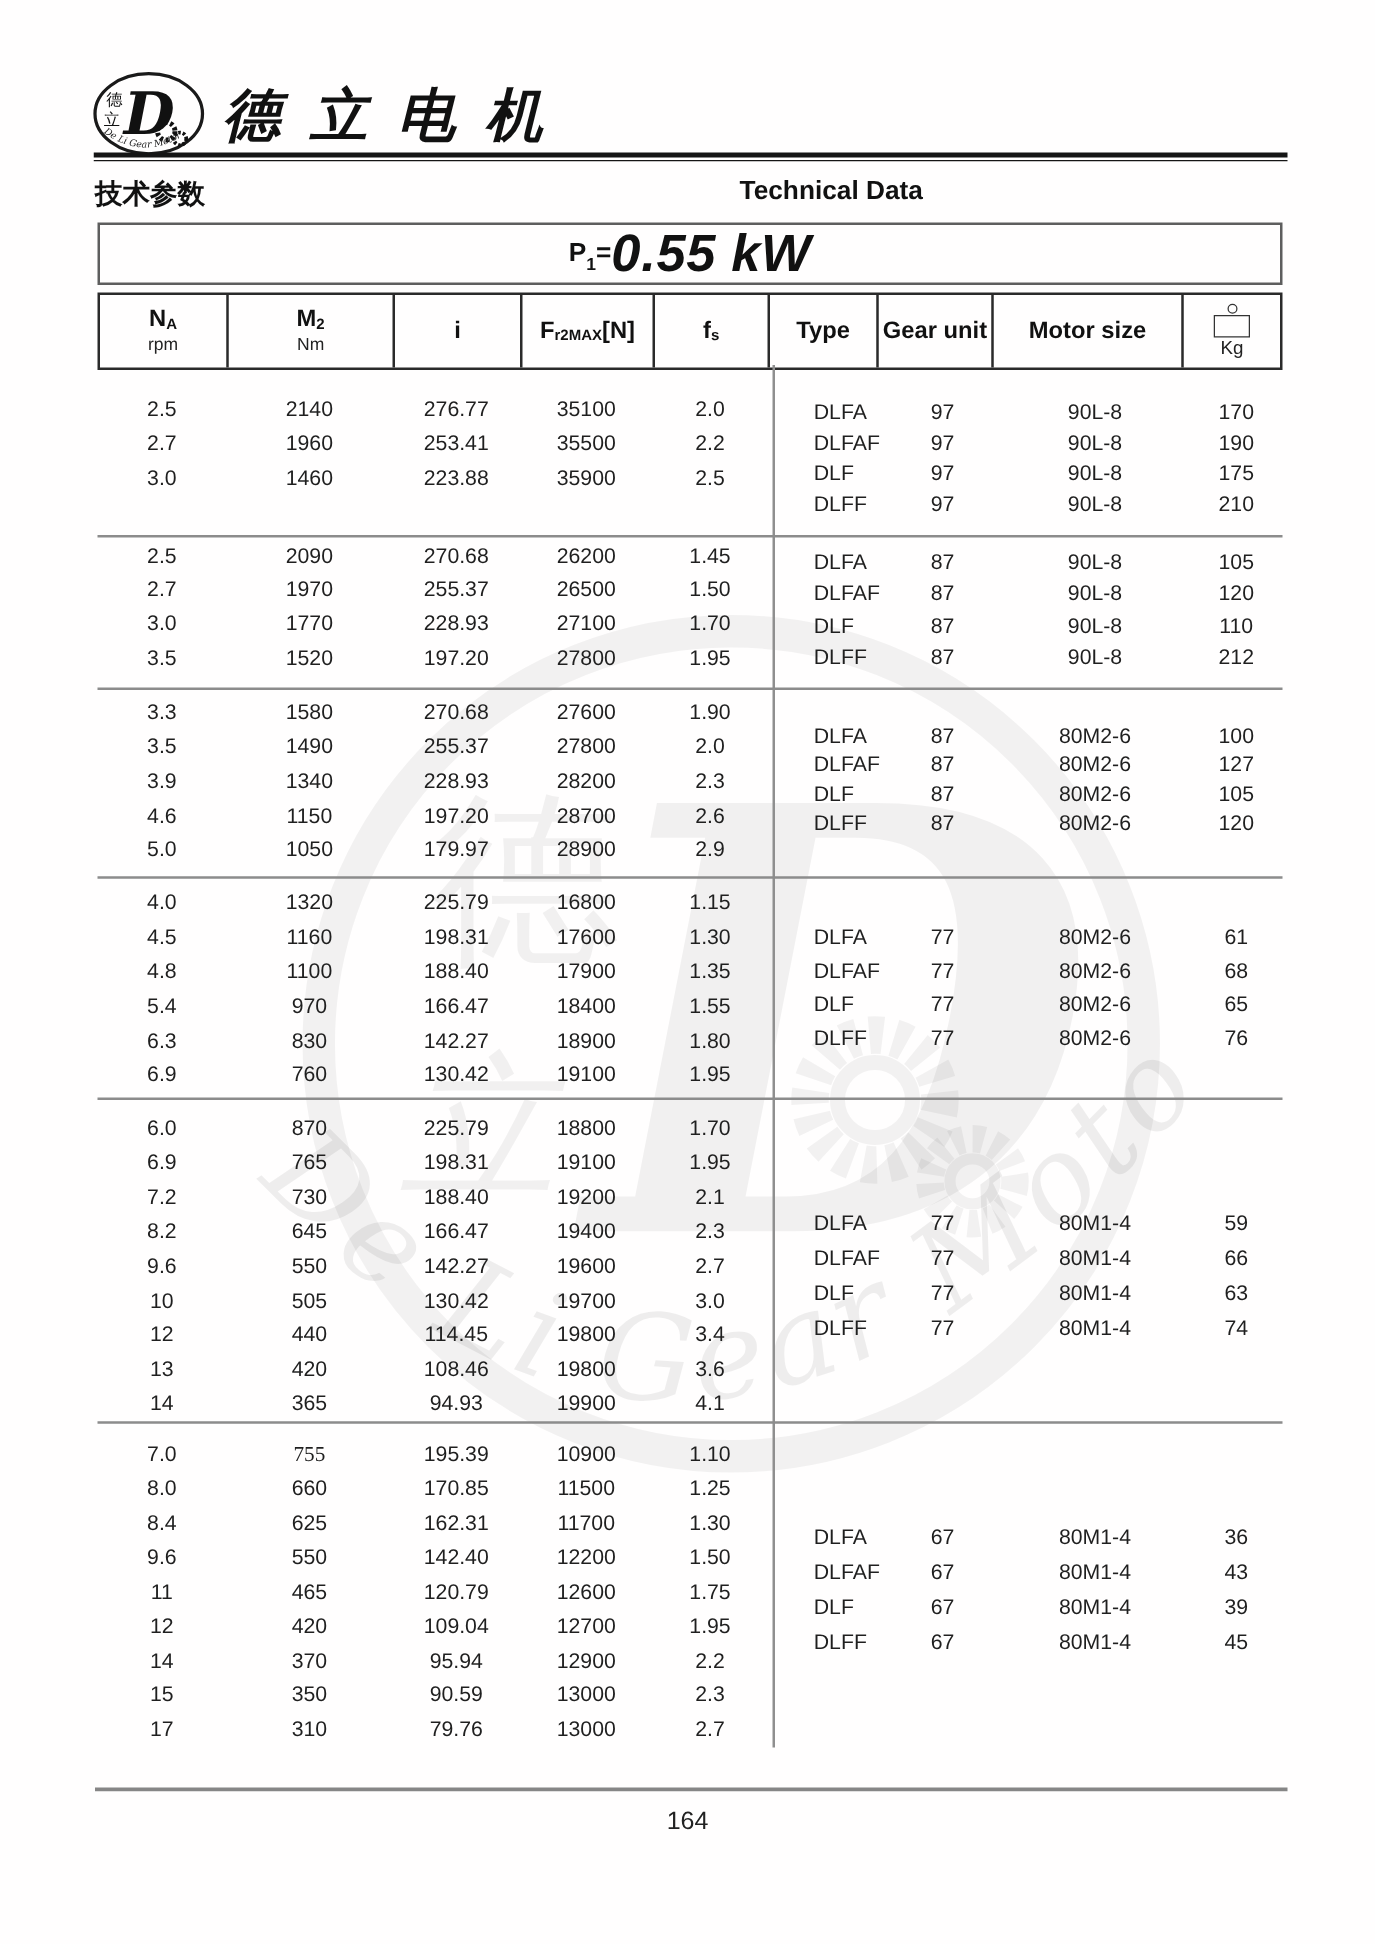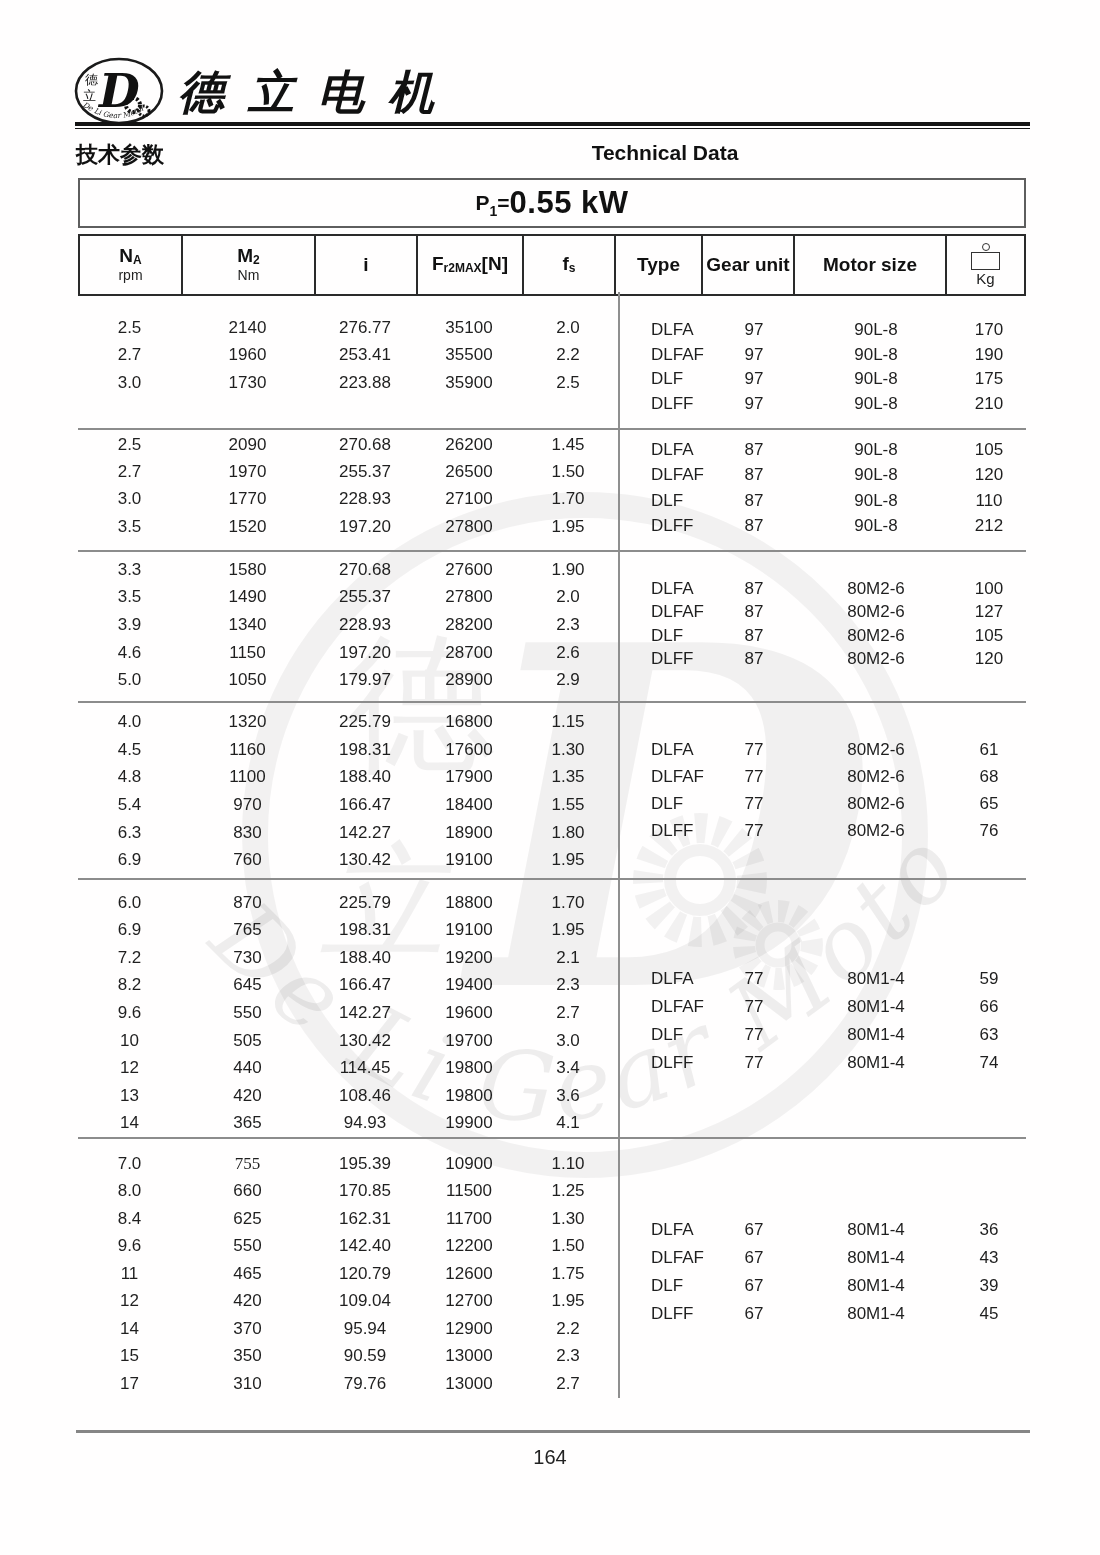--- a/index.html
+++ b/index.html
@@ -17,21 +17,21 @@
   .title-cn{position:absolute;left:76px;top:140px;font-size:22px;font-weight:bold;color:#111;}
   .title-en{position:absolute;left:575px;top:141px;width:180px;text-align:center;
             font-size:21px;font-weight:bold;color:#111;}
 
   
   .power-box{position:absolute;left:78px;top:178px;width:948px;height:50px;box-sizing:border-box;
              border:2px solid #5e5e5e;display:flex;align-items:center;justify-content:center;color:#111;}
   .power-box .p{font-size:21px;font-weight:bold;}
   .power-box .psub{font-size:14px;font-weight:bold;align-self:flex-end;margin-bottom:7px;}
   .power-box .peq{font-size:21px;font-weight:bold;}
-  .power-box .pval{font-size:31px;font-weight:bold;letter-spacing:0.5px;}
+  .power-box .pval{font-size:42px;font-weight:bold;letter-spacing:0.5px;font-style:italic;}
 
   
   .head-row{position:absolute;left:78px;top:234px;width:948px;height:62px;box-sizing:border-box;
             border:2px solid #2a2a2a;display:grid;
             grid-template-columns:103px 133px 102px 106px 92px 87px 92px 152px auto;}
   .hcell{border-right:2px solid #2a2a2a;display:flex;flex-direction:column;
          align-items:center;justify-content:center;line-height:1.1;}
   .hcell:last-child{border-right:none;}
   .hmain{font-size:19px;font-weight:bold;color:#111;}
   .hmain sub{font-size:12px;vertical-align:-2px;}
@@ -163,21 +163,21 @@
             </div>
             <div class="drow" style="height: 27.6px;">
               <div class="dcell" style="width: 103px;">2.7</div>
               <div class="dcell" style="width: 133px;">1960</div>
               <div class="dcell" style="width: 102px;">253.41</div>
               <div class="dcell" style="width: 106px;">35500</div>
               <div class="dcell" style="width: 92px;">2.2</div>
             </div>
             <div class="drow" style="height: 27.6px;">
               <div class="dcell" style="width: 103px;">3.0</div>
-              <div class="dcell" style="width: 133px;">1730</div>
+              <div class="dcell" style="width: 133px;">1460</div>
               <div class="dcell" style="width: 102px;">223.88</div>
               <div class="dcell" style="width: 106px;">35900</div>
               <div class="dcell" style="width: 92px;">2.5</div>
             </div>
           </div>
           <div class="right-table" style="top: 26px;">
             <div class="vrow" style="height: 24.5px;">
               <div class="vcell c-type">DLFA</div>
               <div class="vcell c-gear">97</div>
               <div class="vcell c-motor">90L-8</div>

